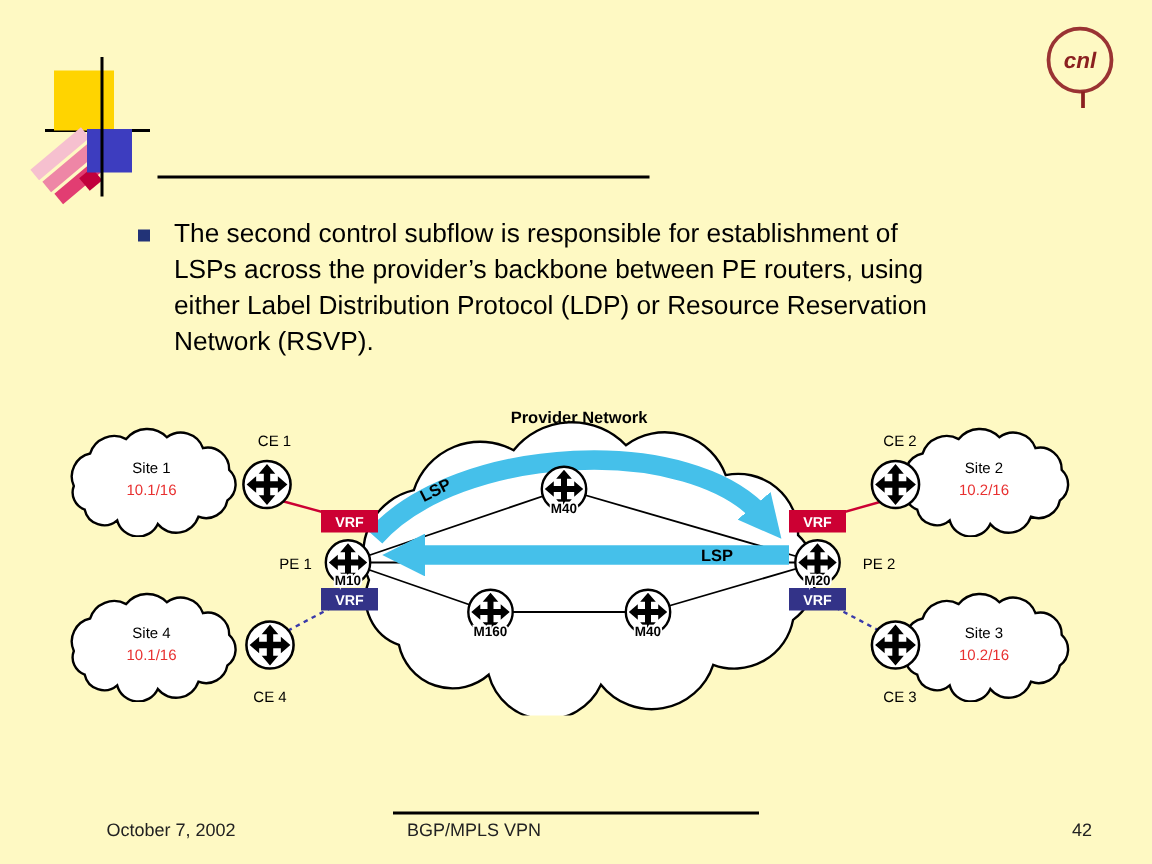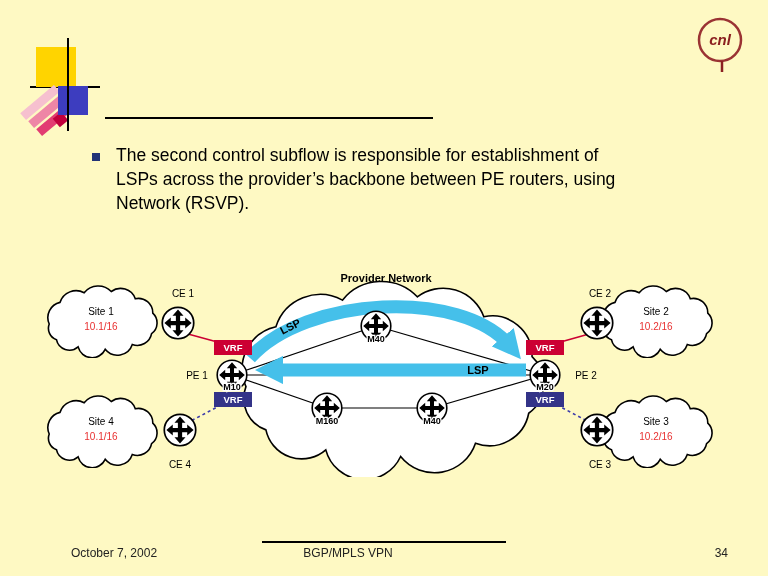--- a/index.html
+++ b/index.html
@@ -36,21 +36,21 @@
   .blbl{font-size:11px;font-weight:bold;fill:#000;}
   .rlbl{font-size:9px;font-weight:bold;fill:#000;paint-order:stroke;stroke:#fff;stroke-width:2.5px;}
   .addr{font-size:10px;fill:#e83030;}
   .vrftxt{font-size:9.5px;font-weight:bold;fill:#fff;}
   .lsptxt{font-size:11px;font-weight:bold;fill:#000;}
 
   
   .footer-line{position:absolute;left:262px;top:541px;width:244px;height:1.5px;background:#000;}
   .footer{position:absolute;top:546px;font-size:12px;color:#222;}
   .f-date{left:71px;}
-  .f-center{left:0;width:632px;text-align:center;padding-left:32px;}
+  .f-center{left:0;width:632px;text-align:center;}
   .f-page{right:40px;}
 </style>
 </head>
 <body>
 
 <div class="slide">
 
   <div class="decor">
     <div class="hline"></div>
     <div class="sq-yellow"></div>
@@ -67,20 +67,21 @@
     <text x="26" y="31" text-anchor="middle" font-size="15" font-weight="bold" font-style="italic" fill="#8b2020">cnl</text>
     <line x1="28" y1="47" x2="28" y2="58" stroke="#8b2020" stroke-width="2.5"></line>
   </svg>
 
   <div class="title-underline"></div>
 
   <div class="bullet-sq"></div>
   <div class="bullet-text">
     <div>The second control subflow is responsible for establishment of</div>
     <div>LSPs across the provider’s backbone between PE routers, using</div>
+    <div>either Label Distribution Protocol (LDP) or Resource Reservation</div>
     <div>Network (RSVP).</div>
   </div>
 
   <svg class="diagram" viewBox="0 0 768 235">
     <defs>
       <symbol id="cloud" viewBox="0 0 196 112">
         <path d="M12,66 A26,26 0 0 1 30,30 A28,28 0 0 1 70,14 A30,30 0 0 1 115,12
                  A26,26 0 0 1 155,24 A24,24 0 0 1 184,48 A22,22 0 0 1 182,82
                  A24,24 0 0 1 150,100 A26,26 0 0 1 105,108 A24,24 0 0 1 60,104
                  A22,22 0 0 1 24,92 A20,20 0 0 1 12,66 Z" fill="#fff" stroke="#000" stroke-width="1.6" vector-effect="non-scaling-stroke"></path>
@@ -161,15 +162,15 @@
     <text class="addr" x="656" y="72" text-anchor="middle">10.2/16</text>
     <text class="lbl" x="656" y="167" text-anchor="middle">Site 3</text>
     <text class="addr" x="656" y="182" text-anchor="middle">10.2/16</text>
     <text class="lbl" x="101" y="167" text-anchor="middle">Site 4</text>
     <text class="addr" x="101" y="182" text-anchor="middle">10.1/16</text>
   </svg>
 
   <div class="footer-line"></div>
   <div class="footer f-date">October 7, 2002</div>
   <div class="footer f-center">BGP/MPLS VPN</div>
-  <div class="footer f-page">34</div>
+  <div class="footer f-page">42</div>
 
 </div>
 
 </body></html>

